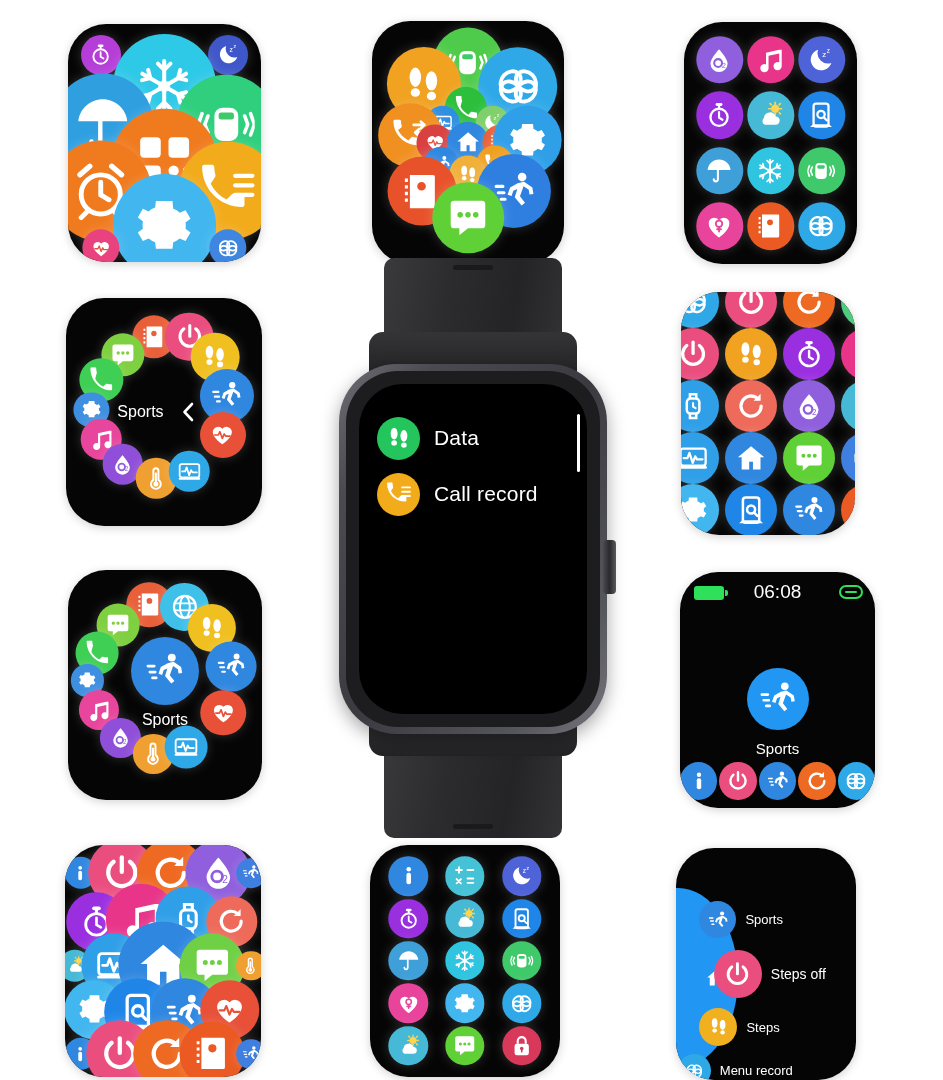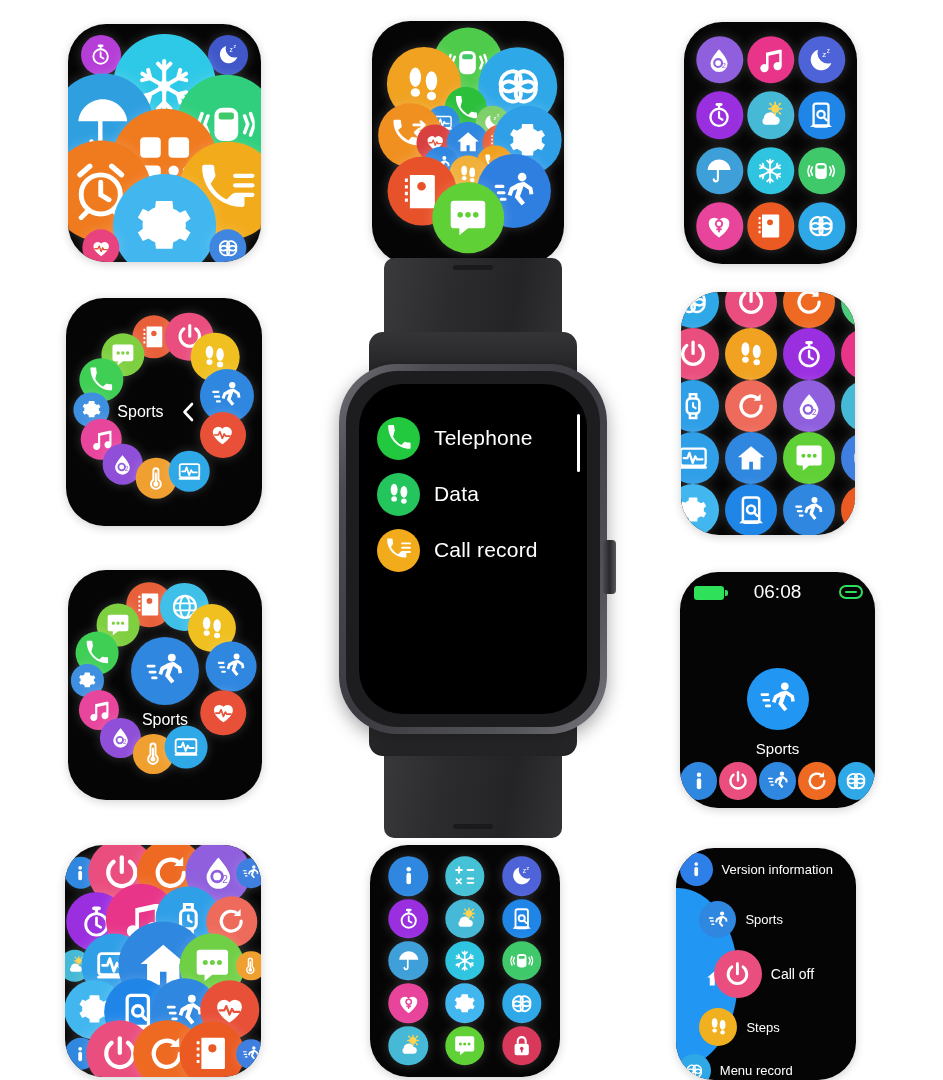--- a/index.html
+++ b/index.html
@@ -1077,49 +1077,40 @@
         </svg>
       </div>
     </div>
 
   <div class="panel tall" style="left:676px;top:848px;width:180px;height:232px;">
       <div class="arc">
         <svg viewBox="0 0 24 24">
           <path d="M12 2.5 1.5 11.4h3V21h6v-6h3v6h6v-9.6h3z"></path>
         </svg>
       </div>
-      <div class="crow" style="left: 3.6px; top: 4.64px;">
-        <div class="ci" style="width: 33px; height: 33px; background: rgb(47, 127, 232);">
-          <svg viewBox="0 0 24 24" style="width: 18.48px; height: 18.48px;">
-            <circle cx="12" cy="5.2" r="2.4"></circle>
-            <rect x="9.6" y="9" width="4.8" height="12" rx="2.2"></rect>
-          </svg>
-        </div>
-        <div class="clabel" style="font-size: 13px;">Version information</div>
-      </div>
       <div class="crow" style="left: 23.4px; top: 53.36px;">
         <div class="ci" style="width: 37px; height: 37px; background: rgb(47, 135, 224);">
           <svg viewBox="0 0 24 24" style="width: 20.72px; height: 20.72px;">
             <circle cx="16.3" cy="4" r="2.4"></circle>
             <path d="M13.8 7.4 9.6 9.8l-1.4 4 2.2.8 1-3 2.2-1-1.4 4.6 3.8 4.6 1.9-1.5-2.8-3.6 2-5.6 2.9 2 .4 2.6 2.2-.3-.6-3.6-4.6-3.2-3.6.8z"></path>
             <g stroke="#fff" stroke-width="1.7" stroke-linecap="round" fill="none">
               <path d="M5.6 9.2H1.8M6.2 12.8H3M6.8 16.4H4.6"></path>
             </g>
           </svg>
         </div>
         <div class="clabel" style="font-size: 13px;">Sports</div>
       </div>
       <div class="crow" style="left: 37.8px; top: 102.08px;">
         <div class="ci" style="width: 48px; height: 48px; background: rgb(234, 78, 126);">
           <svg viewBox="0 0 24 24" style="width: 26.88px; height: 26.88px;">
             <path d="M12 2.5v9" fill="none" stroke="#fff" stroke-width="2.6" stroke-linecap="round"></path>
             <path d="M7 5.2a8.3 8.3 0 1 0 10 0" fill="none" stroke="#fff" stroke-width="2.6" stroke-linecap="round"></path>
           </svg>
         </div>
-        <div class="clabel" style="font-size: 14px;">Call off</div>
+        <div class="clabel" style="font-size: 14px;">Steps off</div>
       </div>
       <div class="crow" style="left: 23.4px; top: 160.08px; align-items: center;">
         <div class="ci" style="width: 38px; height: 38px; background: rgb(240, 176, 32);">
           <svg viewBox="0 0 24 24" style="width: 21.28px; height: 21.28px;">
             <ellipse cx="7.5" cy="8" rx="3.2" ry="5.4"></ellipse>
             <ellipse cx="7.5" cy="16.5" rx="2.6" ry="2.4"></ellipse>
             <ellipse cx="16.5" cy="10" rx="3.2" ry="5.4"></ellipse>
             <ellipse cx="16.5" cy="18.5" rx="2.6" ry="2.4"></ellipse>
           </svg>
         </div>
@@ -1152,28 +1143,20 @@
     <div class="strap strap-bot">
       <div class="strap-notch" style="bottom:9px;"></div>
     </div>
     <div class="lug b"></div>
 
     <div class="case">
       <div class="crown"></div>
       <div class="case-inner">
         <div class="screen">
           <div class="mlist" id="center-menu">
-              <div class="mrow">
-                <div class="mi" style="background: rgb(34, 201, 63);">
-                  <svg viewBox="0 0 24 24">
-                    <path d="M6.6 10.8c1.7 3.3 4.3 5.9 7.6 7.6l2.5-2.5c.3-.3.8-.4 1.2-.3 1.2.4 2.5.6 3.8.6.6 0 1 .4 1 1V21c0 .6-.4 1-1 1C11.3 22 2 12.7 2 1c0-.6.4-1 1-1h3.5c.6 0 1 .4 1 1 0 1.3.2 2.6.6 3.8.1.4 0 .9-.3 1.2L6.6 10.8z"></path>
-                  </svg>
-                </div>
-                <div class="mlabel">Telephone</div>
-              </div>
               <div class="mrow">
                 <div class="mi" style="background: rgb(37, 197, 94);">
                   <svg viewBox="0 0 24 24">
                     <ellipse cx="7.5" cy="8" rx="3.2" ry="5.4"></ellipse>
                     <ellipse cx="7.5" cy="16.5" rx="2.6" ry="2.4"></ellipse>
                     <ellipse cx="16.5" cy="10" rx="3.2" ry="5.4"></ellipse>
                     <ellipse cx="16.5" cy="18.5" rx="2.6" ry="2.4"></ellipse>
                   </svg>
                 </div>
                 <div class="mlabel">Data</div>

